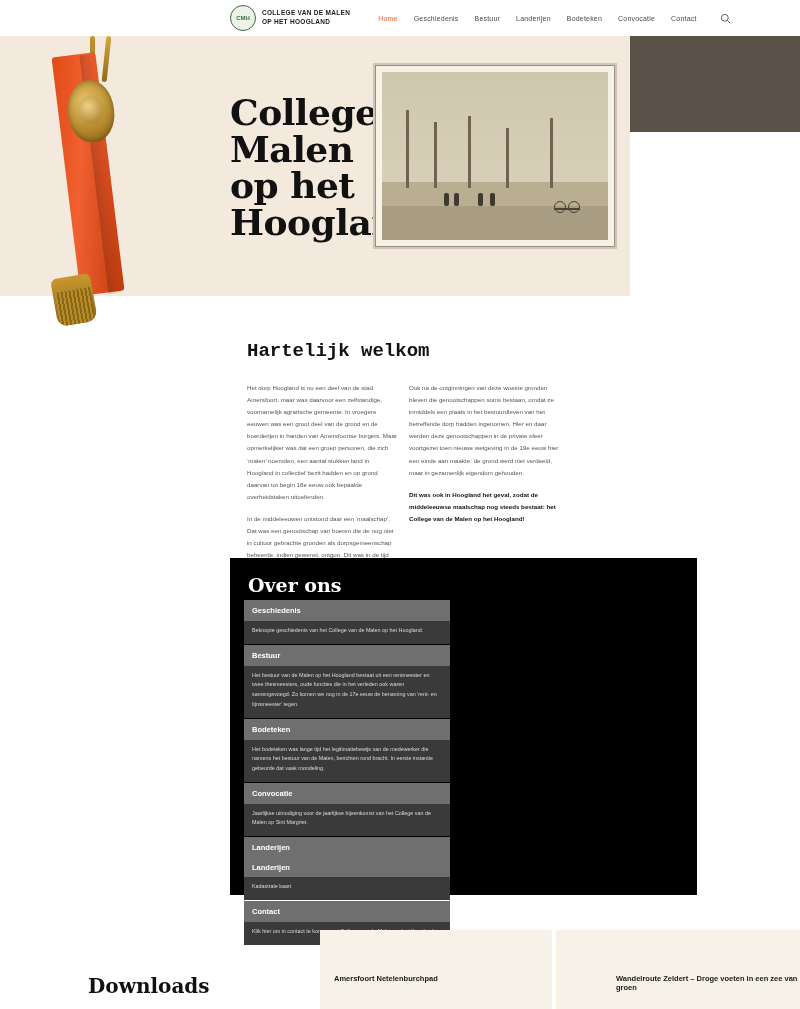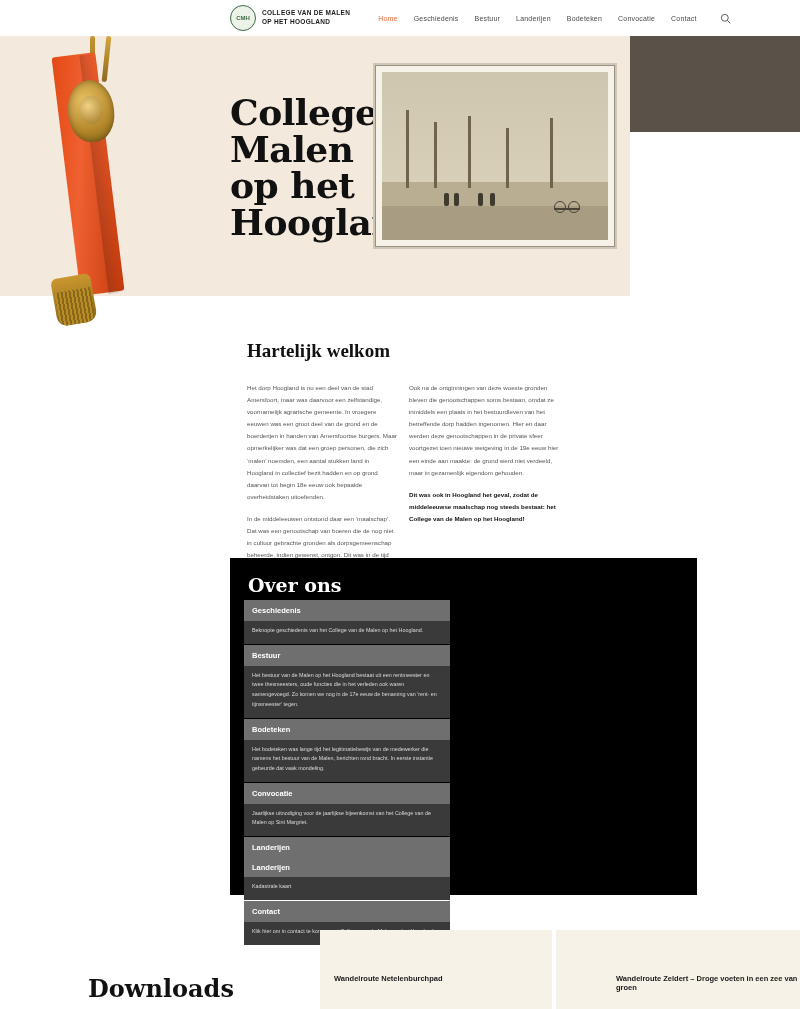--- a/index.html
+++ b/index.html
@@ -132,21 +132,21 @@
   .hero-welcome {
     position:absolute; top:244px; left:370px; width:260px;
     font-size:8px; line-height:1.55; color:#2b2b2b;
   }
   .hero-welcome .it { font-style:italic; font-weight:bold; }
 
   
   .welcome-sec { position:absolute; top:340px; left:0; width:800px; }
   .welcome-title {
     position:absolute; top:0; left:247px;
-    font-family:Liberation Serif, serif; font-weight:bold;
+    font-family:Liberation Mono, monospace; font-weight:bold;
     font-size:19px; color:#111;
   }
   .col { position:absolute; top:42px; font-size:6.2px; line-height:1.95; color:#555; }
   .col p { margin-bottom:10px; }
   .col-left { left:247px; width:150px; }
   .col-right { left:409px; width:155px; }
   .col-right .bold { color:#111; font-weight:bold; }
 
   
   .overons {
@@ -170,21 +170,21 @@
   }
   .acc-sub {
     background:#6f6f6f; color:#fff; font-size:7.5px; font-weight:bold;
     padding:5px 8px;
   }
 
   
   .downloads { position:absolute; top:930px; left:0; width:800px; height:79px; }
   .dl-title {
     position:absolute; top:44px; left:88px;
-    font-family:"DejaVu Serif", serif; font-weight:bold; font-size:24px; color:#111;
+    font-family:"DejaVu Serif", serif; font-weight:bold; font-size:20px; color:#111;
   }
   .dl-card {
     position:absolute; top:0; background:#f7f2e8; height:79px;
   }
   .dl-card.c1 { left:320px; width:232px; }
   .dl-card.c2 { left:556px; width:244px; }
   .dl-link {
     position:absolute; top:44px; font-size:7.5px; font-weight:bold; color:#1a1a1a;
     text-decoration:none;
   }
@@ -309,17 +309,17 @@
         <div class="acc-body">Klik hier om in contact te komen met College van de Malen op het Hoogland.</div>
       </div>
 
     </div>
   </div>
 
   <div class="downloads">
     <div class="dl-card c1"></div>
     <div class="dl-card c2"></div>
     <div class="dl-title">Downloads</div>
-    <a href="#" class="dl-link l1">Wandelroute Netelenburchpad</a>
+    <a href="#" class="dl-link l1">Amersfoort Netelenburchpad</a>
     <a href="#" class="dl-link l2">Wandelroute Zeldert – Droge voeten in een zee van groen</a>
   </div>
 
 </div>
 
 </body></html>

